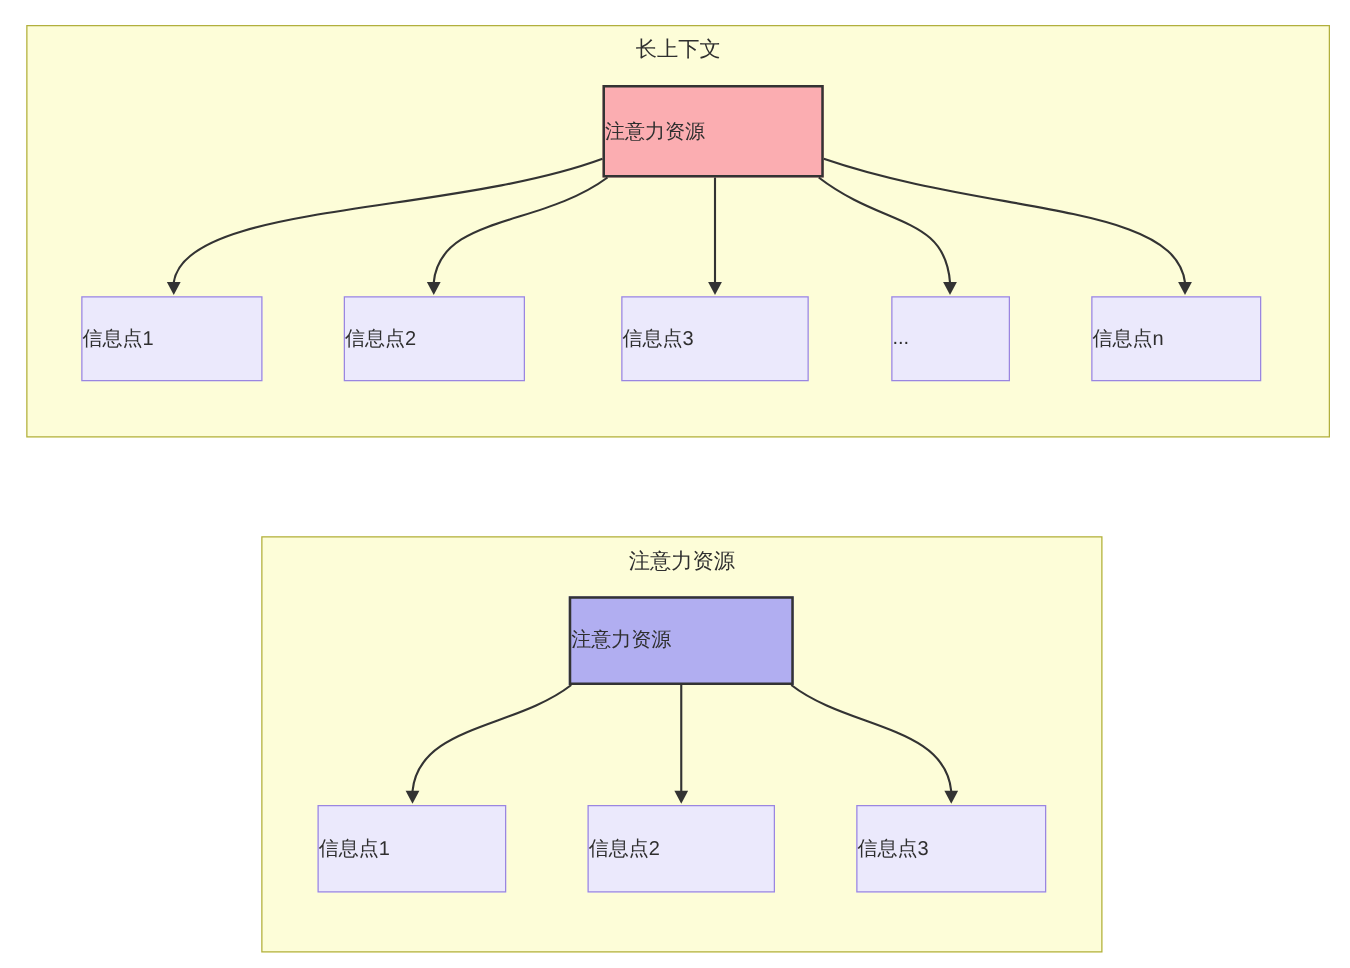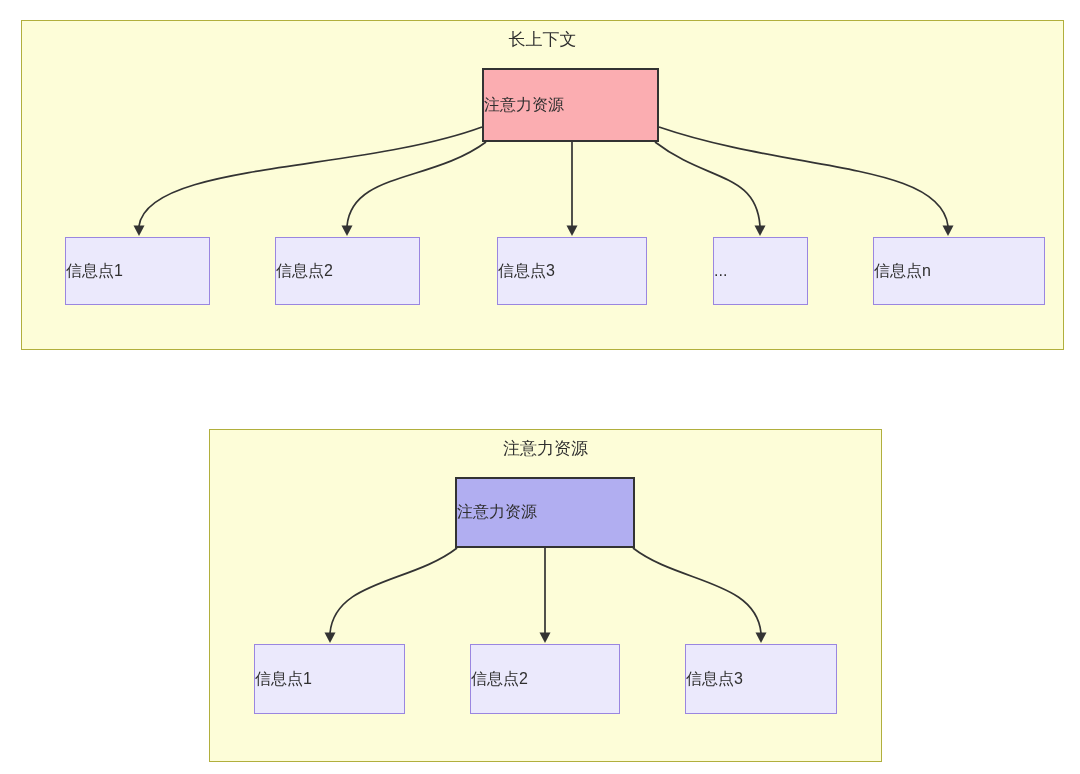--- a/index.html
+++ b/index.html
@@ -56,21 +56,21 @@
   </div>
   <div class="node info-node" style="left:275px; top:237px; width:145px; height:68px;">
     <span>信息点2</span>
   </div>
   <div class="node info-node" style="left:497px; top:237px; width:150px; height:68px;">
     <span>信息点3</span>
   </div>
   <div class="node info-node" style="left:713px; top:237px; width:95px;  height:68px;">
     <span>...</span>
   </div>
-  <div class="node info-node" style="left:873px; top:237px; width:172px; height:68px;">
+  <div class="node info-node" style="left:873px; top:237px; width:136px; height:68px;">
     <span>信息点n</span>
   </div>
 
   <section class="panel" style="left:209px; top:429px; width:673px; height:333px;">
     <div class="panel-title">注意力资源</div>
   </section>
 
   <div class="node source-node source-short" style="left:455px; top:477px; width:180px; height:71px;">
     <span>注意力资源</span>
   </div>

